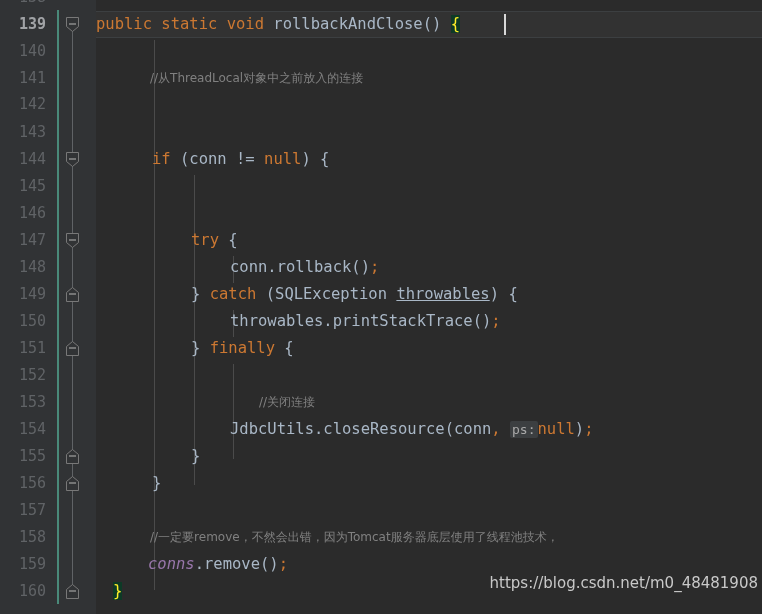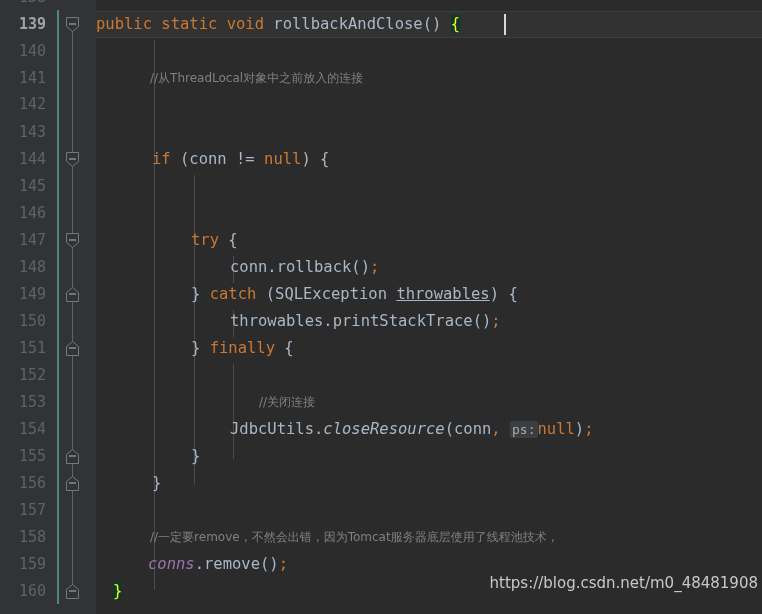--- a/index.html
+++ b/index.html
@@ -135,21 +135,21 @@
   }
 
   
   .kw      { color: #cc7832; }
   .ident   { color: #a9b7c6; }
   .cls     { color: #a9b7c6; }
   .punct   { color: #a9b7c6; }
   .semi    { color: #cc7832; }
   .comment { color: #808080; font-family: "DejaVu Sans", "Liberation Sans", sans-serif; font-size: 12px; }
   .field   { color: #9876aa; font-style: italic; }
-  .static-m{ color: #a9b7c6; font-style: italic; }
+  .static-m{ color: #a9b7c6; }
   .brace-hl{ color: #ffef28; background: #0d3a26; }
   .param-hint {
     color: #a9a9a9;
     background: #3c3f41;
     font-size: 13px;
     border-radius: 2px;
     padding: 1px 2px;
   }
   .typo {
     text-decoration: underline;

